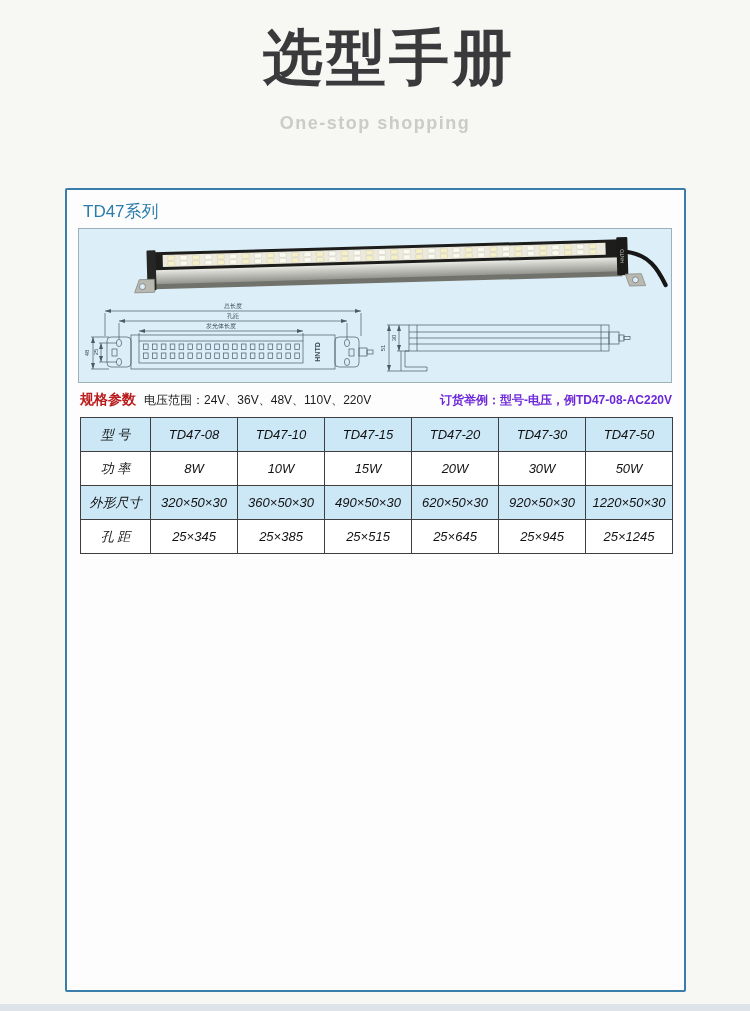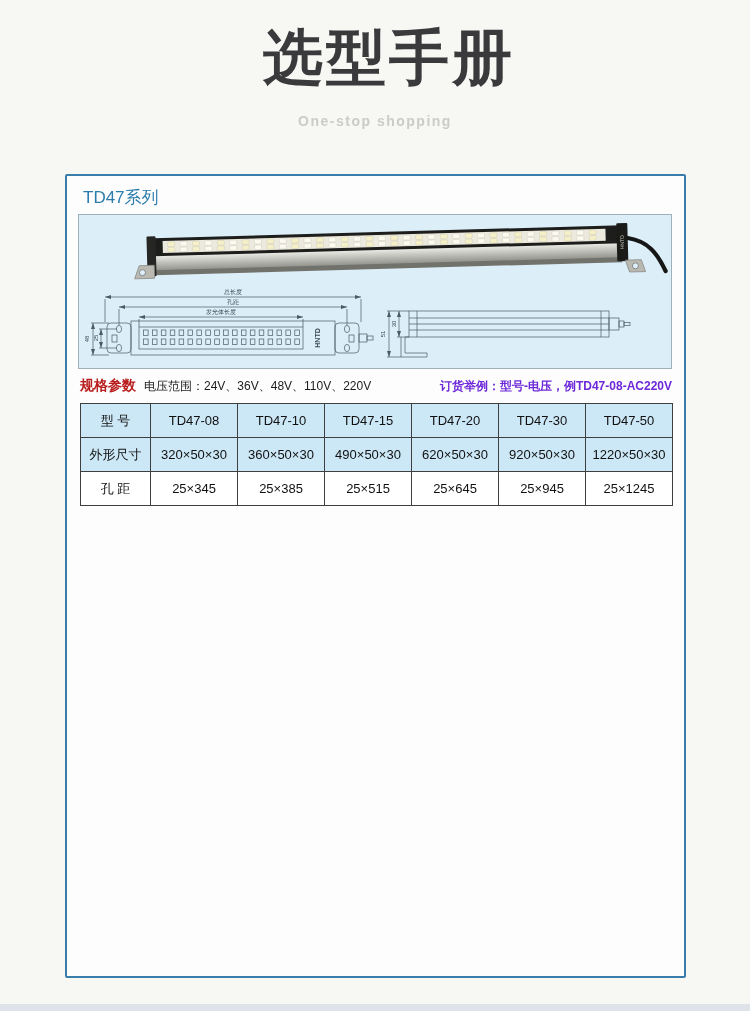--- a/index.html
+++ b/index.html
@@ -19,30 +19,30 @@
     font-size:60px;
     font-weight:bold;
     letter-spacing:3px;
     color:#3a3a3c;
     line-height:1.05;
     margin-left:28px;
   }
   .page-subtitle {
     margin-top:24px;
     text-align:center;
-    font-size:14px;
+    font-size:18px;
     font-weight:bold;
     letter-spacing:1.5px;
     color:#cbcbc9;
   }
 
   
   .panel {
     position:absolute;
-    left:65px; top:174px;
+    left:65px; top:188px;
     width:621px; height:804px;
     background:#fdfdfd;
     border:2px solid #3a7dab;
     border-radius:2px;
   }
   .series-title {
     position:absolute;
     left:16px; top:10px;
     font-size:17px;
     color:#2a7cac;
@@ -79,20 +79,21 @@
   }
   table.spec-table td {
     border:1px solid #3f3f3f;
     height:34px;
     text-align:center;
     vertical-align:middle;
     font-size:13px;
     color:#111;
     padding:0 1px;
     overflow:hidden;
+    font-style:italic;
   }
   table.spec-table td.label-cell { width:70px; }
   table.spec-table tr.alt td { background:#cce7f6; }
   table.spec-table tr:not(.alt) td { background:#ffffff; }
 
   
   .footer-strip {
     position:absolute;
     left:0; bottom:0;
     width:750px; height:7px;
@@ -327,20 +328,29 @@
       <tbody>
           <tr class="alt">
             <td class="label-cell">型  号</td>
             <td>TD47-08</td>
             <td>TD47-10</td>
             <td>TD47-15</td>
             <td>TD47-20</td>
             <td>TD47-30</td>
             <td>TD47-50</td>
           </tr>
+          <tr>
+            <td class="label-cell">功  率</td>
+            <td>8W</td>
+            <td>10W</td>
+            <td>15W</td>
+            <td>20W</td>
+            <td>30W</td>
+            <td>50W</td>
+          </tr>
           <tr class="alt">
             <td class="label-cell">外形尺寸</td>
             <td>320×50×30</td>
             <td>360×50×30</td>
             <td>490×50×30</td>
             <td>620×50×30</td>
             <td>920×50×30</td>
             <td>1220×50×30</td>
           </tr>
           <tr>

